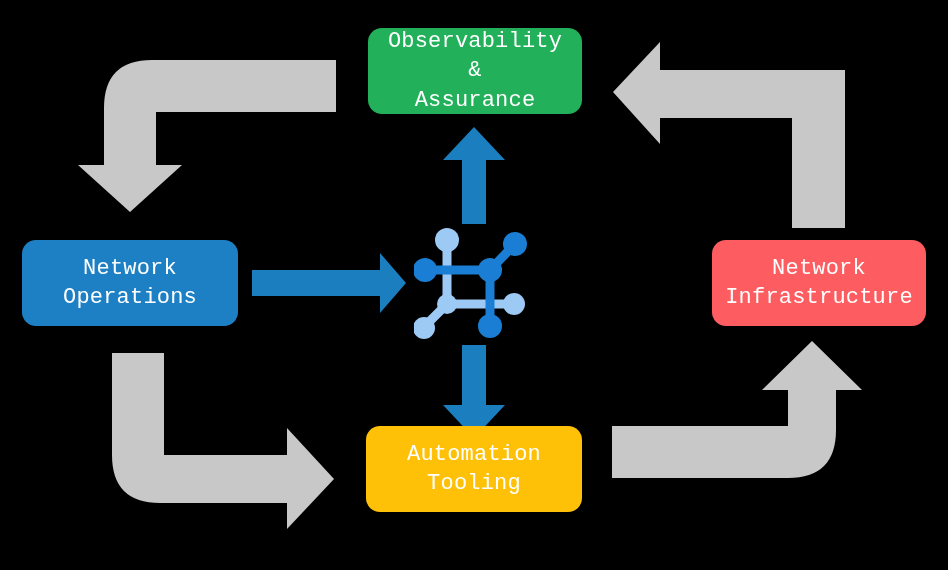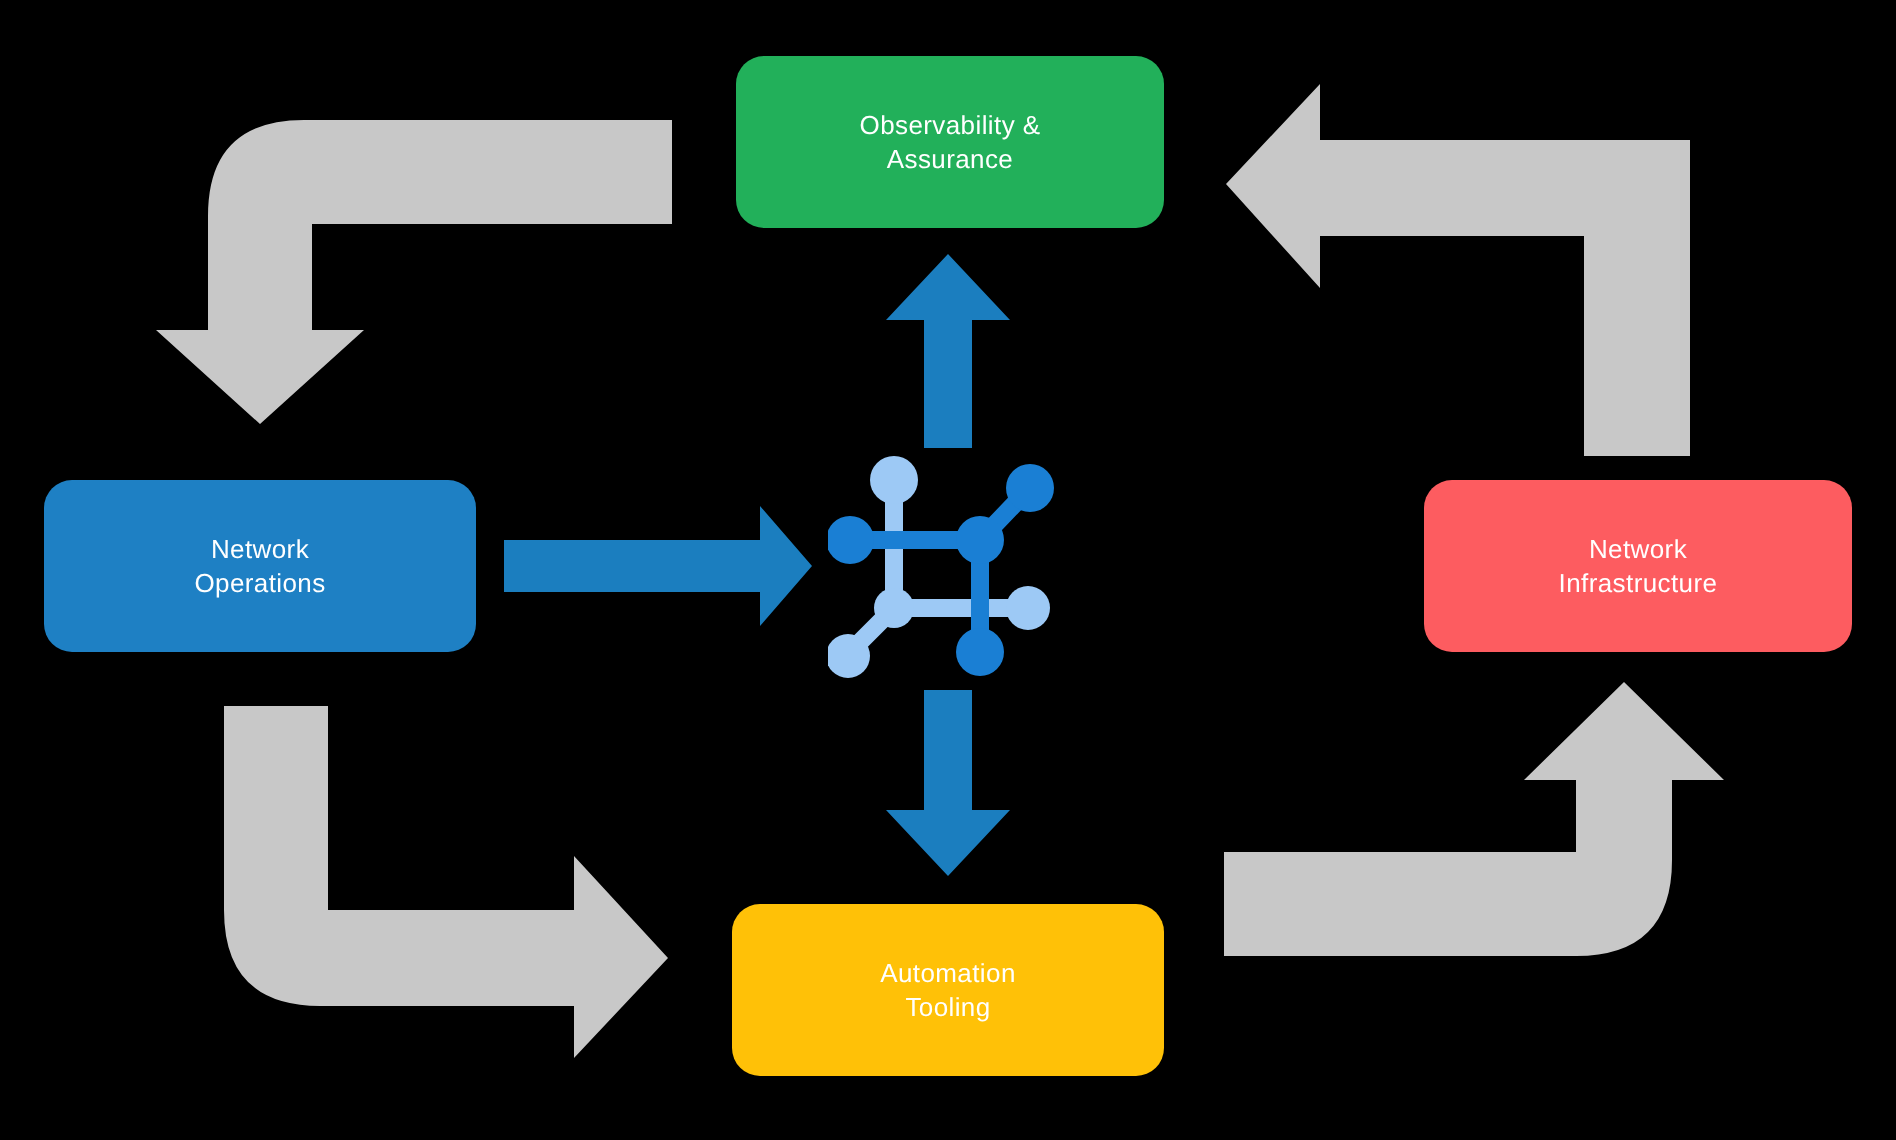--- a/index.html
+++ b/index.html
@@ -19,27 +19,28 @@
     overflow: hidden;
   }
   .node-box {
     position: absolute;
     display: flex;
     align-items: center;
     justify-content: center;
     text-align: center;
     border-radius: 14px;
     color: #ffffff;
-    font-size: 13px;
+    font-size: 22px;
     line-height: 1.34;
     font-weight: 400;
     letter-spacing: 0.2px;
     box-sizing: border-box;
     padding: 8px 10px;
     white-space: pre-line;
+    font-family: Liberation Mono, monospace;
   }
   #box-observability {
     left: 368px;
     top: 28px;
     width: 214px;
     height: 86px;
     background: #22b05a;
   }
   #box-operations {
     left: 22px;
@@ -50,21 +51,21 @@
   }
   #box-infrastructure {
     left: 712px;
     top: 240px;
     width: 214px;
     height: 86px;
     background: #fd5c60;
   }
   #box-automation {
     left: 366px;
-    top: 452px;
+    top: 426px;
     width: 216px;
     height: 86px;
     background: #ffc107;
   }
   .svg-layer {
     position: absolute;
     left: 0;
     top: 0;
     width: 948px;
     height: 570px;

